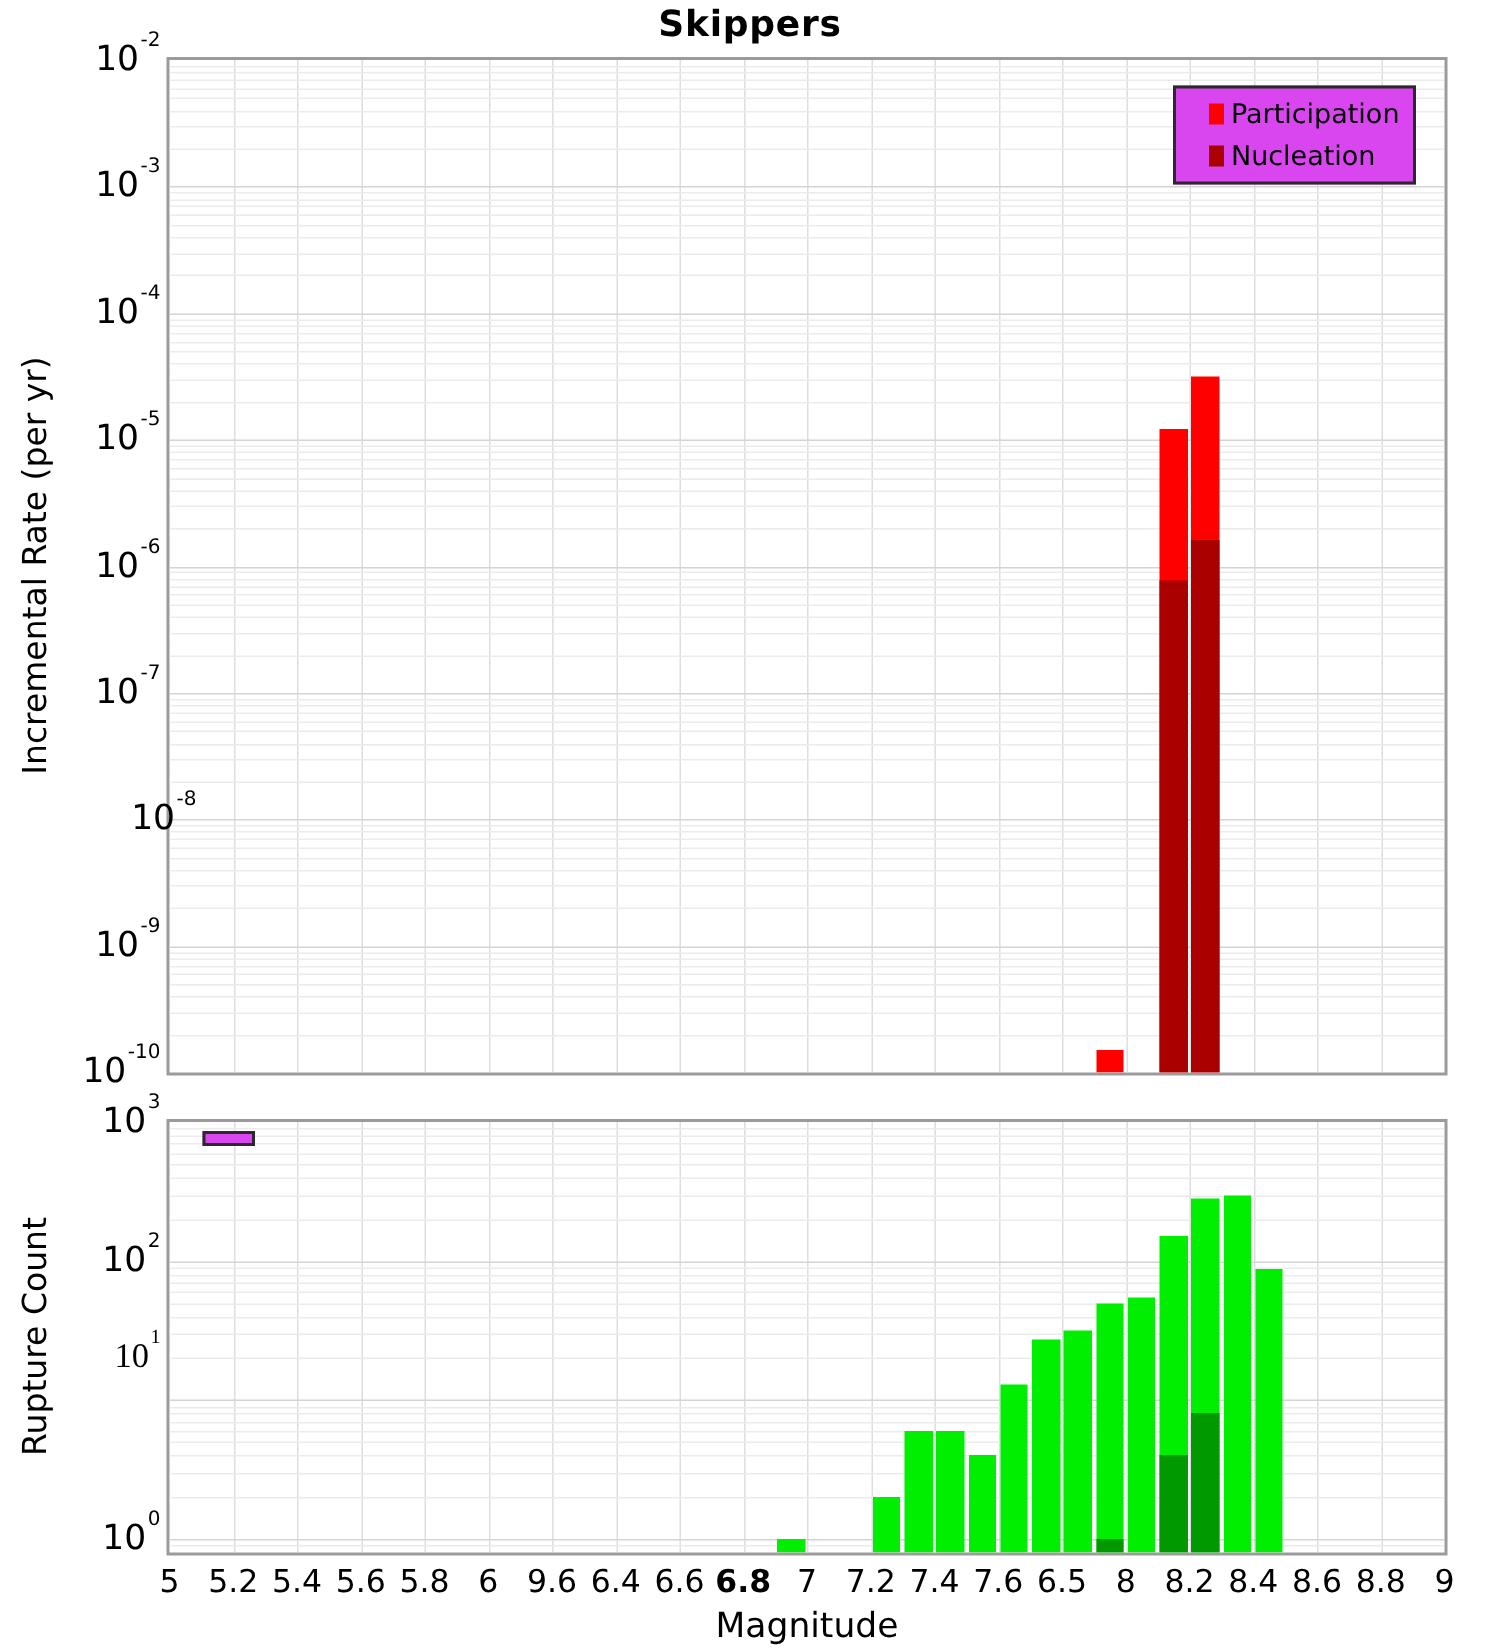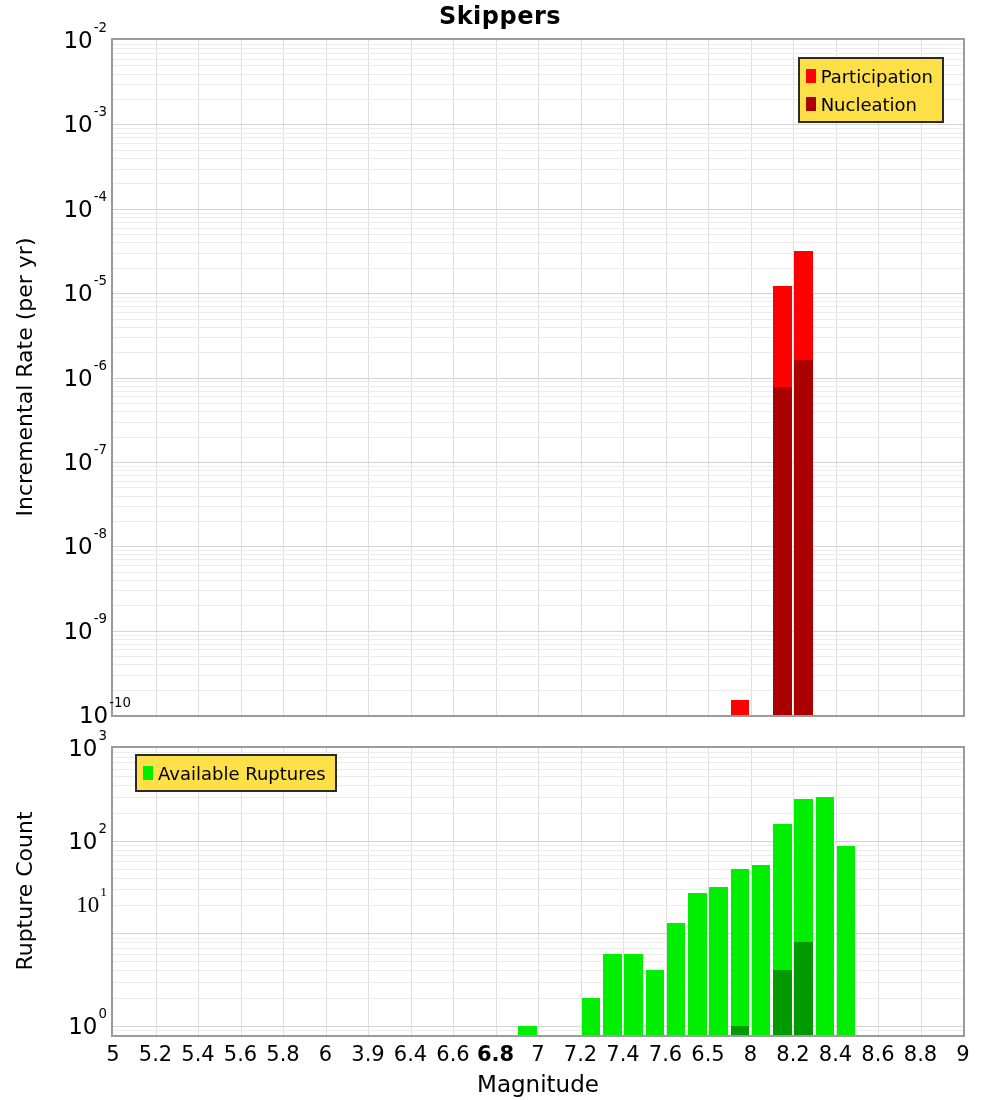--- a/index.html
+++ b/index.html
@@ -15,22 +15,22 @@
     position:absolute;background:#ffffff;border:2px solid #9b9b9b;overflow:hidden;
   }
   #panel-rate{left:111px;top:38px;width:850px;height:675px;}
   #panel-count{left:111px;top:746px;width:850px;height:287px;}
   .gl{position:absolute;pointer-events:none;}
   .gv{top:0;bottom:0;width:1px;background:#dedede;}
   .gh{left:0;right:0;height:1px;background:#ebebeb;}
   .gmaj{background:#d4d4d4;}
   .bar{position:absolute;bottom:0;}
   .legend{
-    position:absolute;background:#fde047;border:2px solid #2a2a2a;
-    padding:3px 9px 3px 6px;z-index:5;
+    position:absolute;background:#d946ef;border:2px solid #2a2a2a;
+    padding:3px 9px 3px 22px;z-index:5;
   }
   #legend-rate{top:17px;right:19px;}
   #legend-count{top:6px;left:22px;}
   .legend-row{display:flex;align-items:center;height:28px;}
   .swatch{width:10px;height:14px;margin-right:5px;flex:0 0 auto;}
   .legend-label{font-size:18px;white-space:nowrap;}
   .ytick{
     position:absolute;left:0;width:107px;text-align:right;
     font-size:23px;line-height:1;transform:translateY(-50%);white-space:nowrap;
   }
@@ -158,24 +158,20 @@
     <div class="gl gh" style="top: 3.9px;"></div>
     <div class="bar" style="left: 617.5px; width: 18.7px; height: 14.9px; background: rgb(255, 0, 0);"></div>
     <div class="bar" style="left: 660px; width: 18.7px; height: 428.6px; background: rgb(255, 0, 0);"></div>
     <div class="bar" style="left: 681.3px; width: 18.7px; height: 464.5px; background: rgb(255, 0, 0);"></div>
     <div class="bar" style="left: 660px; width: 18.7px; height: 327.9px; background: rgb(170, 0, 0);"></div>
     <div class="bar" style="left: 681.3px; width: 18.7px; height: 354.7px; background: rgb(170, 0, 0);"></div>
   </div>
 
 <div class="panel" id="panel-count">
   <div class="legend" id="legend-count">
-    <div class="legend-row">
-      <span class="swatch" style="background: rgb(0, 238, 0);"></span>
-      <span class="legend-label">Available Ruptures</span>
-    </div>
   </div>
 <div class="gl gv" style="left: 42.5px;"></div>
     <div class="gl gv" style="left: 85px;"></div>
     <div class="gl gv" style="left: 127.5px;"></div>
     <div class="gl gv" style="left: 170px;"></div>
     <div class="gl gv" style="left: 212.5px;"></div>
     <div class="gl gv" style="left: 255px;"></div>
     <div class="gl gv" style="left: 297.5px;"></div>
     <div class="gl gv" style="left: 340px;"></div>
     <div class="gl gv" style="left: 382.5px;"></div>
@@ -239,34 +235,34 @@
 <div class="axis-title-y" id="ylabel-rate">Incremental Rate (per yr)</div>
 <div class="axis-title-y" id="ylabel-count">Rupture Count</div>
 <div class="axis-title-x">Magnitude</div>
 
 <div class="ytick" style="top: 40px;">10<sup>-2</sup></div>
 <div class="ytick" style="top: 124.4px;">10<sup>-3</sup></div>
 <div class="ytick" style="top: 208.8px;">10<sup>-4</sup></div>
 <div class="ytick" style="top: 293.1px;">10<sup>-5</sup></div>
 <div class="ytick" style="top: 377.5px;">10<sup>-6</sup></div>
 <div class="ytick" style="top: 461.9px;">10<sup>-7</sup></div>
-<div class="ytick" style="top: 546.3px;">10<sup>-8</sup></div>
+<div class="ytick" style="top: 546.3px; margin-left: 24px;">10<sup>-8</sup></div>
 <div class="ytick" style="top: 630.6px;">10<sup>-9</sup></div>
-<div class="ytick" style="top: 715px; padding-left: 24px;">10<sup>-10</sup></div>
+<div class="ytick" style="top: 715px;">10<sup>-10</sup></div>
 <div class="ytick" style="top: 748px;">10<sup>3</sup></div>
 <div class="ytick" style="top: 840.7px;">10<sup>2</sup></div>
 <div class="ytick" style="top: 904px; font-family: Liberation Serif, serif;">10<sup>1</sup></div>
 <div class="ytick" style="top: 1026px;">10<sup>0</sup></div>
 <div class="xtick" style="left: 113px;">5</div>
 <div class="xtick" style="left: 155.5px;">5.2</div>
 <div class="xtick" style="left: 198px;">5.4</div>
 <div class="xtick" style="left: 240.5px;">5.6</div>
 <div class="xtick" style="left: 283px;">5.8</div>
 <div class="xtick" style="left: 325.5px;">6</div>
-<div class="xtick" style="left: 368px;">3.9</div>
+<div class="xtick" style="left: 368px;">9.6</div>
 <div class="xtick" style="left: 410.5px;">6.4</div>
 <div class="xtick" style="left: 453px;">6.6</div>
 <div class="xtick" style="left: 495.5px; font-weight: bold;">6.8</div>
 <div class="xtick" style="left: 538px;">7</div>
 <div class="xtick" style="left: 580.5px;">7.2</div>
 <div class="xtick" style="left: 623px;">7.4</div>
 <div class="xtick" style="left: 665.5px;">7.6</div>
 <div class="xtick" style="left: 708px;">6.5</div>
 <div class="xtick" style="left: 750.5px;">8</div>
 <div class="xtick" style="left: 793px;">8.2</div>

